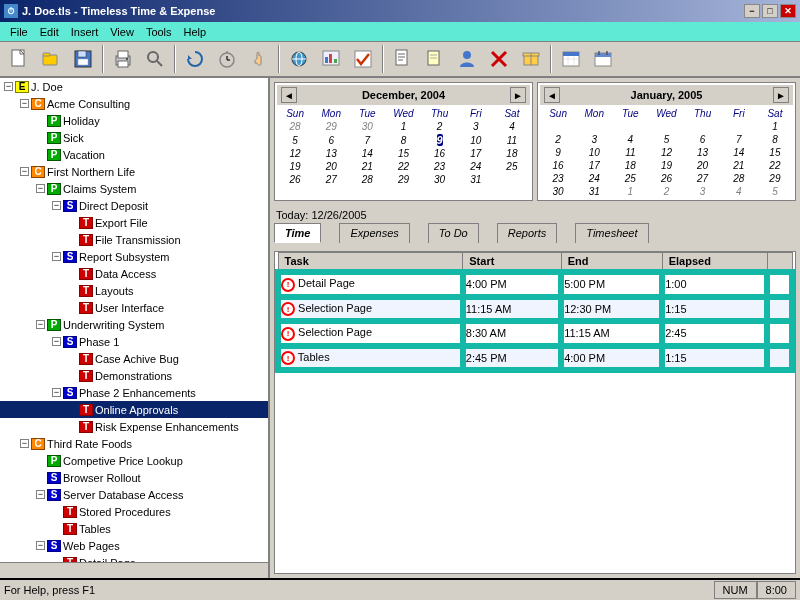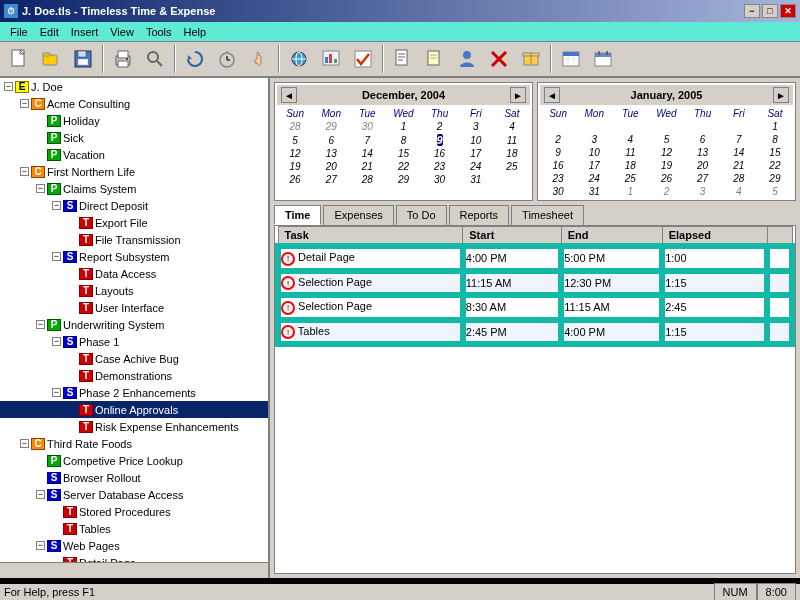--- a/index.html
+++ b/index.html
@@ -175,22 +175,23 @@
     .cal-grid { width: 100%; border-collapse: collapse; font-style: italic; }
     .cal-grid th { font-size: 10px; text-align: center; padding: 1px; color: #000080; font-weight: normal; width: 28px; }
     .cal-grid td { font-size: 10px; text-align: center; padding: 1px 2px; cursor: pointer; }
     .cal-other { color: #808080; }
     .cal-today { background: #000080; color: white; border-radius: 2px; font-weight: bold; }
     .today-label { font-size: 11px; padding: 4px 2px 2px 2px; }
 
     
     .tab-bar {
       display: flex;
-      gap: 0;
-      margin-bottom: 0;
+      gap: 16px;
+      margin-bottom: 8px;
+      font-style: italic;
     }
     .tab {
       padding: 3px 10px;
       background: #d4d0c8;
       border: 1px solid #808080;
       border-bottom: none;
       cursor: pointer;
       font-size: 11px;
       margin-right: 2px;
     }
@@ -231,21 +232,21 @@
       border: 2px solid red;
       border-radius: 50%;
       display: inline-flex; align-items: center; justify-content: center;
       font-size: 8px; color: red; font-weight: bold;
     }
 
     
     .status-bar {
       height: 22px;
       background: #d4d0c8;
-      border-top: 6px solid #000000;
+      border-top: 2px solid #000000;
       display: flex;
       align-items: center;
       padding: 0 4px;
       justify-content: space-between;
     }
     .status-left { font-size: 11px; }
     .status-right { display: flex; gap: 0; }
     .status-panel {
       border: 1px solid #808080;
       padding: 0 8px;
@@ -738,20 +739,21 @@
             <td class="cal-other">2</td>
             <td class="cal-other">3</td>
             <td class="cal-other">4</td>
             <td class="cal-other">5</td>
           </tr>
         </tbody>
           </table>
       </div>
     </div>
 
+    <div class="today-label">Today: 12/26/2005</div>
 
     <div class="tab-bar">
       <div class="tab active">Time</div>
       <div class="tab">Expenses</div>
       <div class="tab">To Do</div>
       <div class="tab">Reports</div>
       <div class="tab">Timesheet</div>
     </div>
 
     <div class="time-table-wrap">

